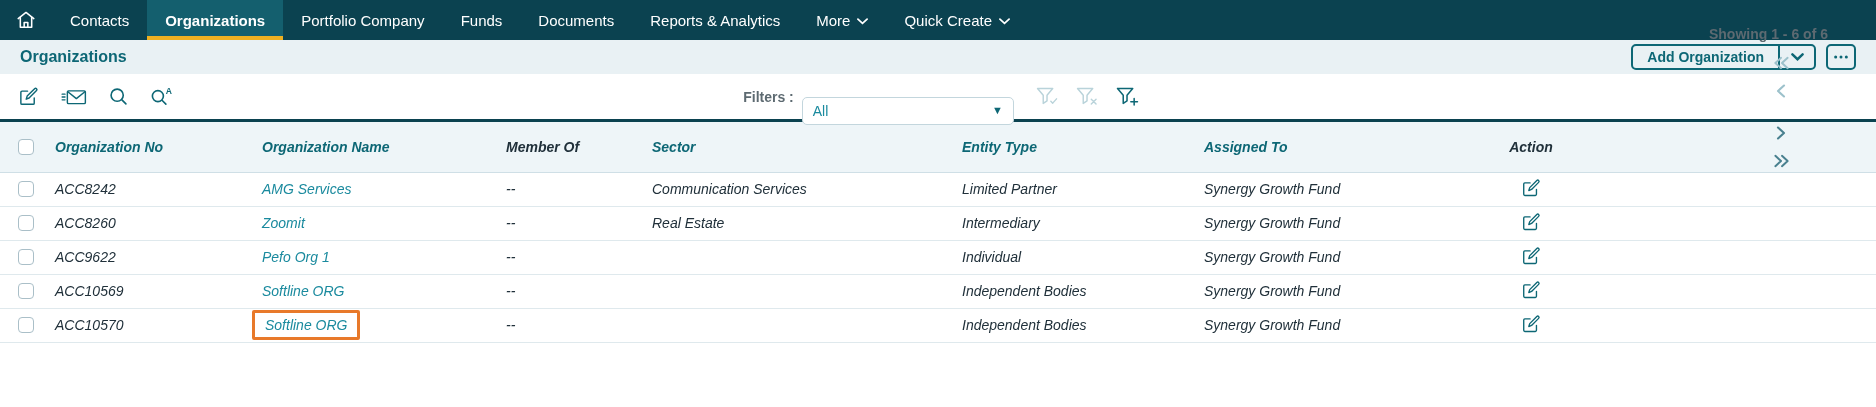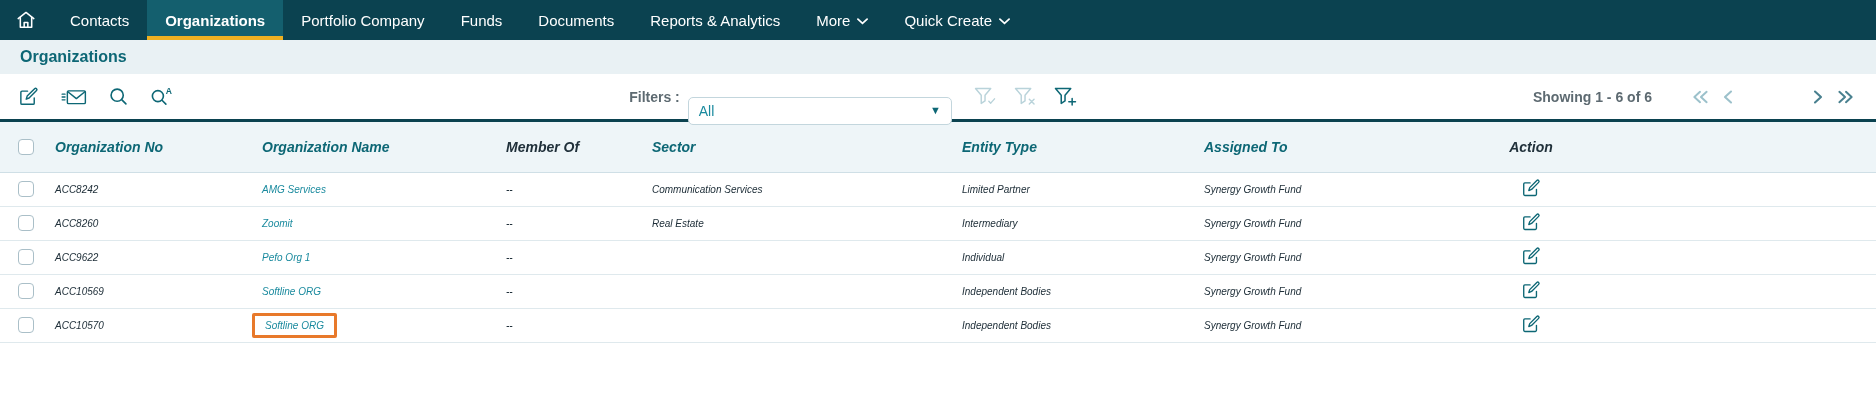--- a/index.html
+++ b/index.html
@@ -66,50 +66,50 @@
   
   .toolbar{
     height:48px;background:#fff;display:flex;align-items:center;
     border-bottom:3px solid var(--navbar-bg);padding:0 22px 0 18px;
   }
   .tool-icons{display:flex;align-items:center;gap:22px;color:var(--teal);}
   .tool-icon{display:flex;align-items:center;cursor:pointer;color:var(--teal);}
   .filters-group{display:flex;align-items:center;margin:0 auto;gap:8px;}
   .filters-label{color:var(--gray-text);font-size:14px;font-weight:700;}
   .filter-select{
-    width:264px;height:28px;border:1px solid #c3d6dd;border-radius:5px;background:#fff;
+    width:212px;height:28px;border:1px solid #c3d6dd;border-radius:5px;background:#fff;
     display:flex;align-items:center;padding:0 10px;cursor:pointer;margin-top:28px;
   }
   .filter-select .value{color:var(--link);font-size:14px;}
   .filter-select .tri{margin-left:auto;color:var(--teal);font-size:11px;line-height:1;}
   .funnel-icons{display:flex;align-items:center;gap:17px;margin-left:14px;}
   .funnel{cursor:pointer;display:flex;align-items:center;}
   .funnel.disabled{color:var(--disabled-icon);cursor:default;}
   .funnel.enabled{color:var(--teal);}
-  .paging-group{display:flex;align-items:center;gap:14px;}
+  .paging-group{display:flex;align-items:center;gap:14px;flex-direction:column;}
   .showing{color:var(--gray-text);font-size:14px;font-weight:700;margin-right:26px;}
   .pg{display:flex;align-items:center;cursor:pointer;}
   .pg.dim{color:#9cc1cb;}
   .pg.act{color:#49808f;}
   .pg-spacer{width:52px;}
 
   
   table{border-collapse:collapse;table-layout:fixed;width:1876px;font-style:italic;}
   col.c-cb{width:44px;} col.c-no{width:207px;} col.c-name{width:244px;}
   col.c-member{width:146px;} col.c-sector{width:310px;} col.c-entity{width:242px;}
   col.c-assigned{width:300px;} col.c-action{width:76px;} col.c-fill{width:auto;}
   thead th{
     background:var(--thead-bg);height:50px;text-align:left;vertical-align:middle;
     font-size:14px;font-weight:700;padding:0 0 0 11px;border-bottom:1px solid #cfdfe6;
   }
   thead th.cb,tbody td.cb{padding-left:18px;}
   th.teal{color:var(--teal);} th.dark{color:var(--dark-text);}
   th.action,td.action{text-align:center;padding-left:0;}
   tbody td{
-    height:34px;font-size:10px;color:var(--dark-text);padding:0 0 0 11px;
+    height:34px;font-size:14px;color:var(--dark-text);padding:0 0 0 11px;
     border-bottom:1px solid var(--line);vertical-align:middle;white-space:nowrap;
   }
   .checkbox{
     width:16px;height:16px;border:1.5px solid #aabfc8;border-radius:4px;background:#fff;cursor:pointer;
   }
   .org-link{color:var(--link);cursor:pointer;}
   .org-link.highlighted{
     display:inline-block;border:3px solid var(--orange);border-radius:2px;
     padding:4px 10px;margin-left:-10px;
   }
@@ -162,20 +162,37 @@
     <span class="nav-label">Quick Create</span>
     <svg class="nav-chevron" viewBox="0 0 12 7" width="11" height="7" fill="none" stroke="currentColor" stroke-width="1.9" stroke-linecap="round">
       <polyline points="1,1 6,5.6 11,1"></polyline>
     </svg>
   </div>
     </div>
 </div>
 
 <div class="page-header">
   <span class="page-title">Organizations</span>
+  <div class="header-actions">
+    <div class="split-btn">
+      <span class="label">Add Organization</span>
+      <span class="arrow">
+        <svg viewBox="0 0 14 8" width="13" height="8" fill="none" stroke="currentColor" stroke-width="2.6" stroke-linecap="round">
+          <polyline points="1.5,1.2 7,6.4 12.5,1.2"></polyline>
+        </svg>
+      </span>
+    </div>
+    <div class="more-btn">
+      <svg viewBox="0 0 18 6" width="16" height="6" fill="currentColor">
+        <circle cx="3" cy="3" r="1.7"></circle>
+          <circle cx="9" cy="3" r="1.7"></circle>
+          <circle cx="15" cy="3" r="1.7"></circle>
+      </svg>
+    </div>
+  </div>
 </div>
 
 <div class="toolbar">
   <div class="tool-icons">
     <span class="tool-icon">
       <svg viewBox="0 0 22 22" width="21" height="21" fill="none" stroke="currentColor" stroke-width="1.5" stroke-linecap="round" stroke-linejoin="round">
         <path d="M17 12.5 V18 a1.2 1.2 0 0 1 -1.2 1.2 H4.2 A1.2 1.2 0 0 1 3 18 V6.6 A1.2 1.2 0 0 1 4.2 5.4 H10"></path>
         <path d="M8.6 13.8 l1 -3.2 L17.4 2.8 a1.4 1.4 0 0 1 2 2 L11.6 12.6 l-3 1.2z"></path>
       </svg>
     </span>

